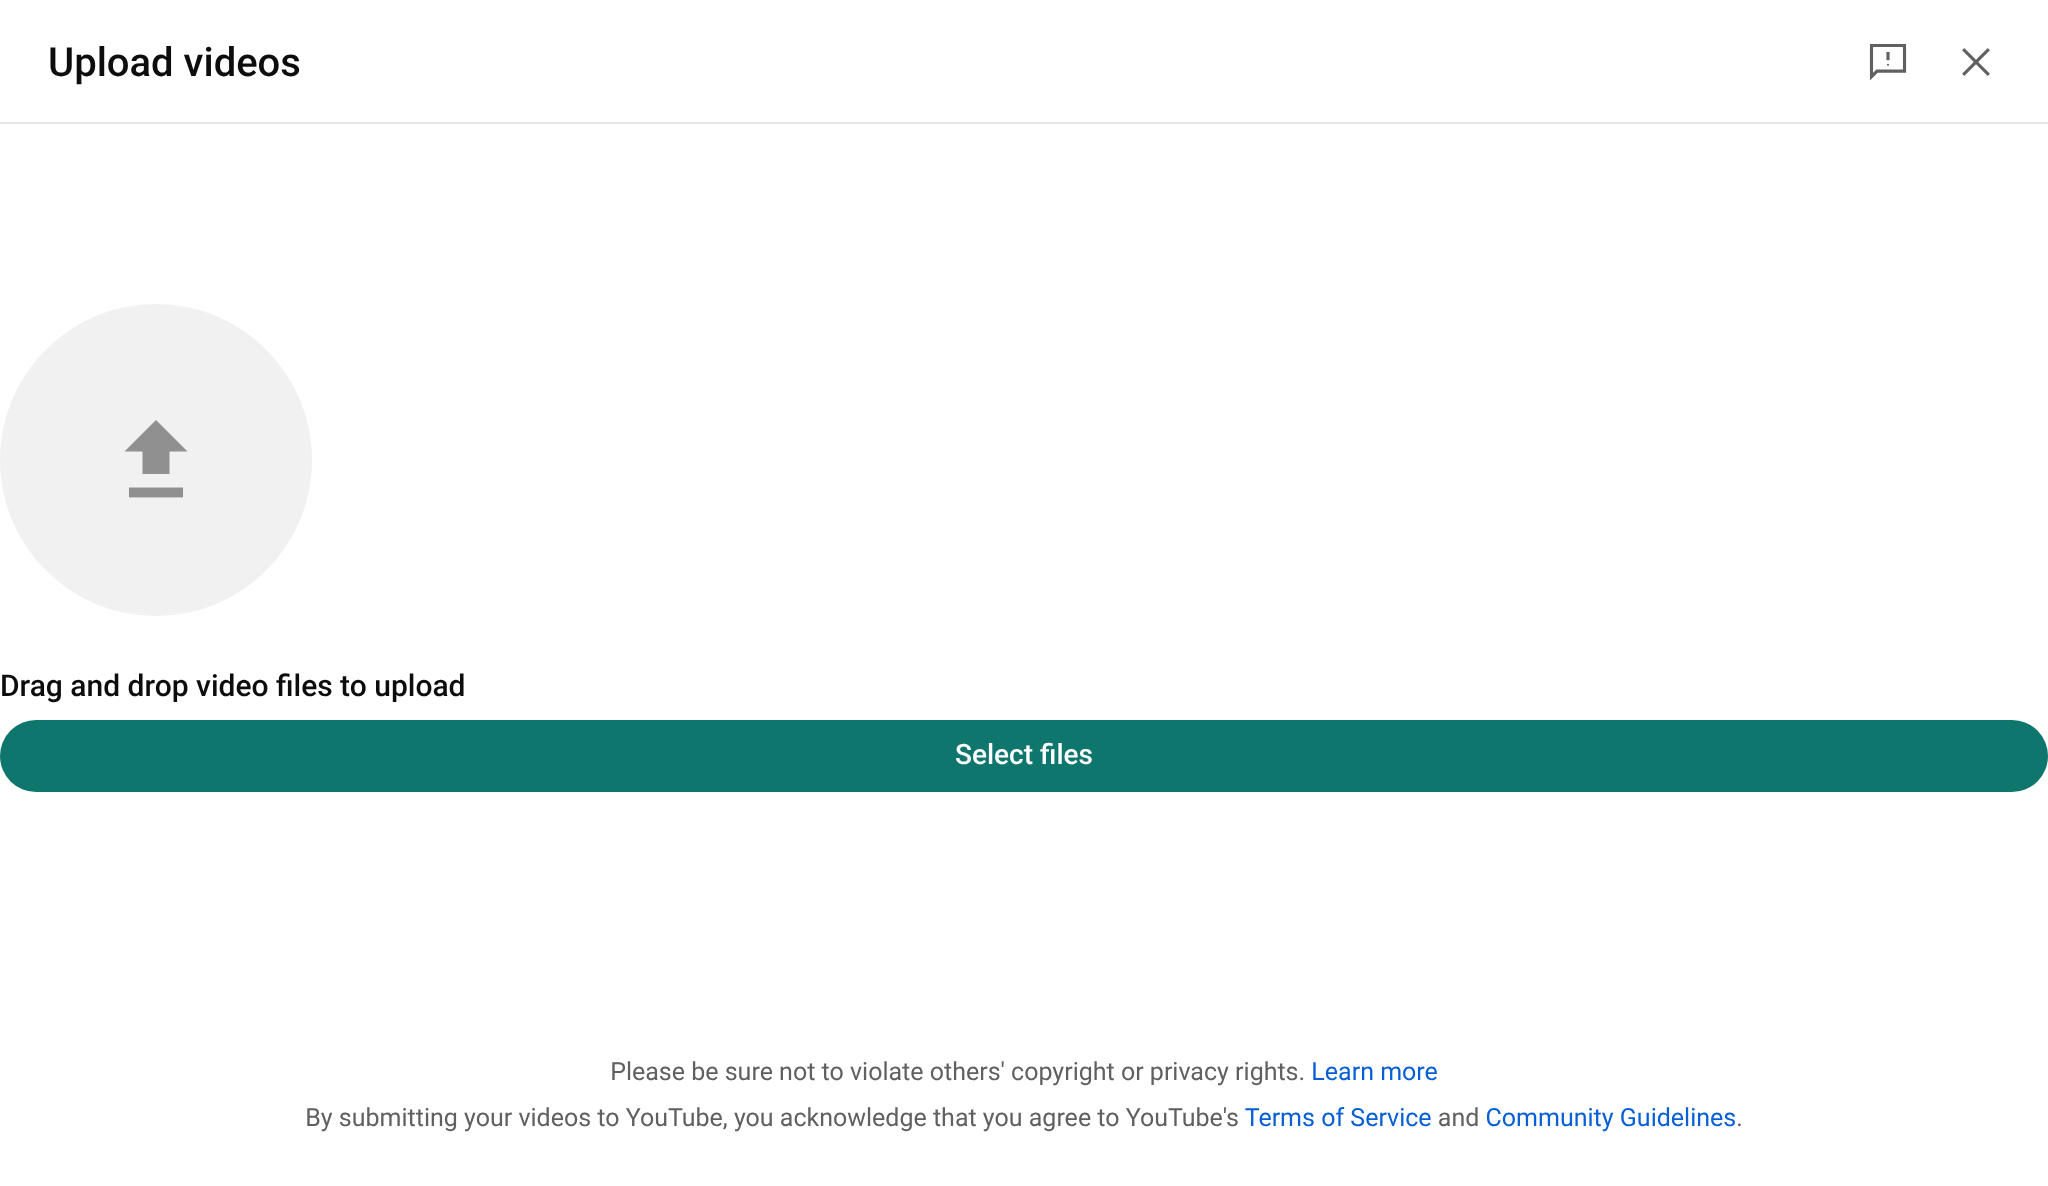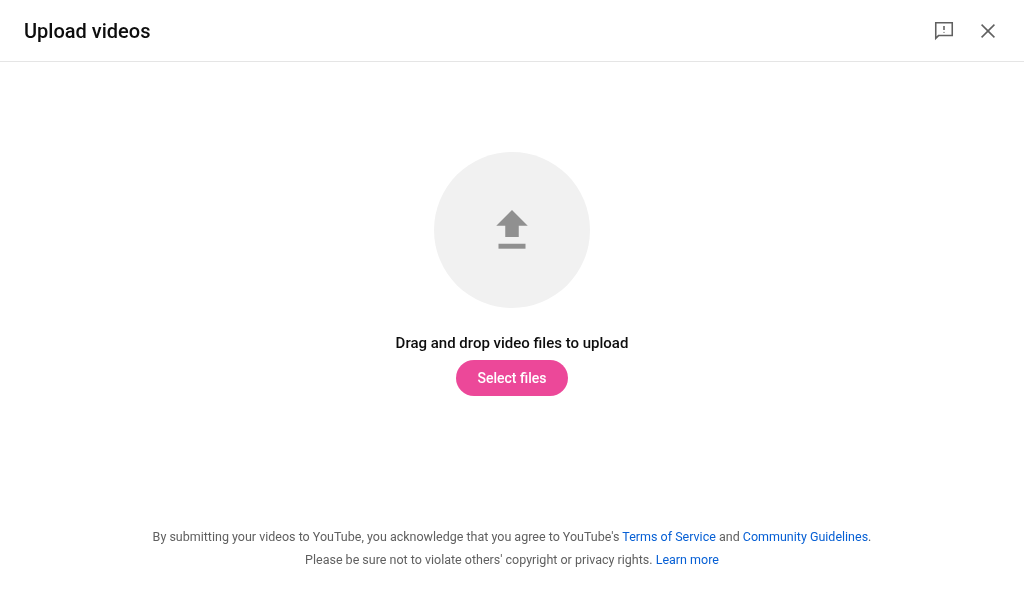--- a/index.html
+++ b/index.html
@@ -37,21 +37,20 @@
       height: 24px;
       display: flex;
       align-items: center;
       justify-content: center;
       cursor: pointer;
       color: #606060;
     }
     .main {
       display: flex;
       flex-direction: column;
-      align-items: center;
       padding-top: 90px;
       height: calc(100% - 62px);
       position: relative;
     }
     .upload-circle {
       width: 156px;
       height: 156px;
       border-radius: 50%;
       background: #f1f1f1;
       display: flex;
@@ -68,21 +67,21 @@
       font-weight: 500;
       color: #0d0d0d;
       margin-bottom: 8px;
     }
     .sub-text {
       font-size: 13px;
       color: #606060;
       margin-bottom: 30px;
     }
     .select-btn {
-      background: #ec4899;
+      background: #0f766e;
       color: #fff;
       border: none;
       border-radius: 20px;
       padding: 10px 22px;
       font-size: 14px;
       font-weight: 500;
       cursor: pointer;
       font-family: inherit;
     }
     .legal {
@@ -130,19 +129,19 @@
         <path d="M12 4l-7 7h4v5h6v-5h4l-7-7z"></path>
         <rect x="6" y="19" width="12" height="2.2"></rect>
       </svg>
     </span>
   </div>
   <div class="drag-text">Drag and drop video files to upload</div>
   <button class="select-btn">Select files</button>
 
   <div class="legal">
     <div>
-      <span>By submitting your videos to YouTube, you acknowledge that you agree to YouTube's </span><a href="#">Terms of Service</a><span> and </span><a href="#">Community Guidelines</a><span>.</span>
+      <span>Please be sure not to violate others' copyright or privacy rights. </span><a href="#">Learn more</a>
     </div>
     <div>
-      <span>Please be sure not to violate others' copyright or privacy rights. </span><a href="#">Learn more</a>
+      <span>By submitting your videos to YouTube, you acknowledge that you agree to YouTube's </span><a href="#">Terms of Service</a><span> and </span><a href="#">Community Guidelines</a><span>.</span>
     </div>
   </div>
 </div>
 
 </body></html>

